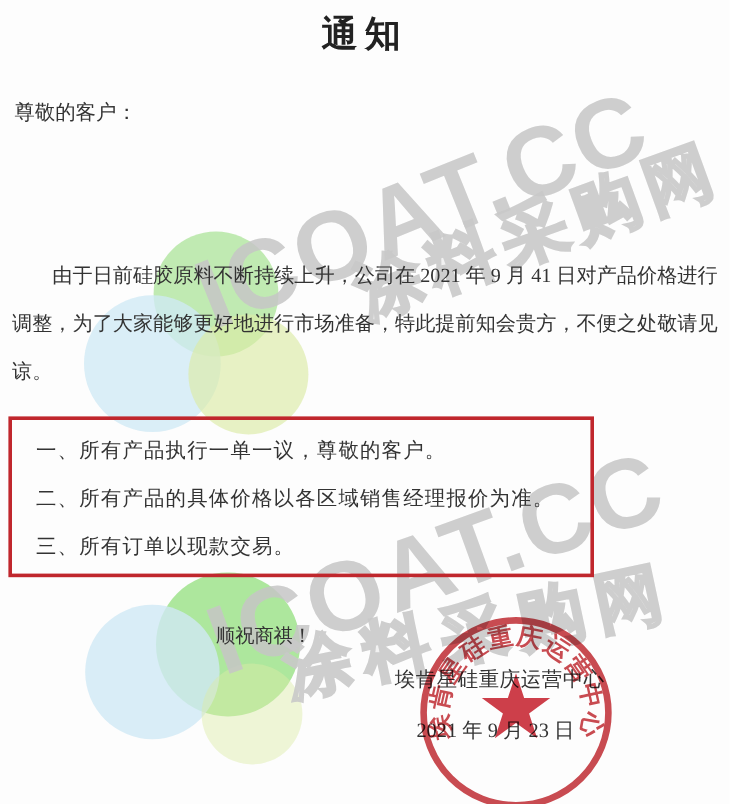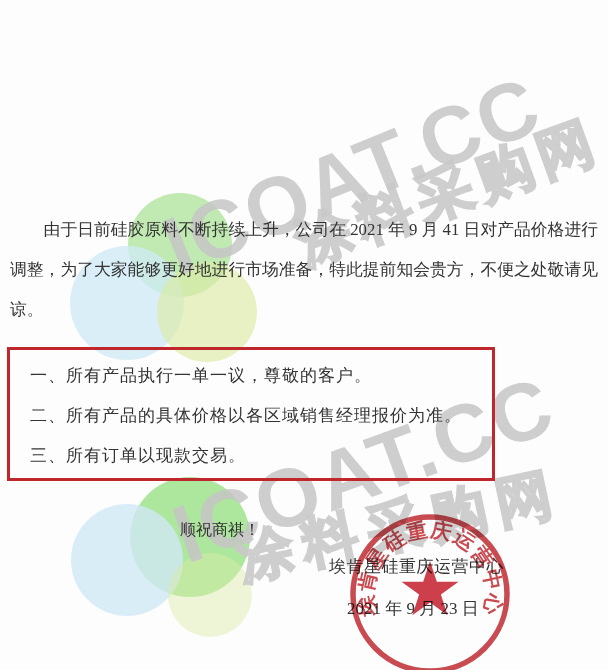--- a/index.html
+++ b/index.html
@@ -58,20 +58,22 @@
   <div class="circle c-yellow-mid"></div>
   <div class="circle c-green-bot"></div>
   <div class="circle c-blue-bot"></div>
   <div class="circle c-yellow-bot"></div>
 
   <div class="wm wm-brand wm1">ICOAT.CC</div>
   <div class="wm wm-site  wm1s">涂料采购网</div>
   <div class="wm wm-brand wm2">ICOAT.CC</div>
   <div class="wm wm-site  wm2s">涂料采购网</div>
 
+  <h1 class="title">通知</h1>
+  <div class="salutation">尊敬的客户：</div>
   <p class="para p2">由于日前硅胶原料不断持续上升，公司在 2021 年 9 月 41 日对产品价格进行调整，为了大家能够更好地进行市场准备，特此提前知会贵方，不便之处敬请见谅。</p>
 
   <div class="notice-box">
     <div class="notice-item">一、所有产品执行一单一议，尊敬的客户。</div>
     <div class="notice-item">二、所有产品的具体价格以各区域销售经理报价为准。</div>
     <div class="notice-item">三、所有订单以现款交易。</div>
   </div>
 
   <div class="closing">顺祝商祺！</div>
   <div class="signature">埃肯星硅重庆运营中心</div>

